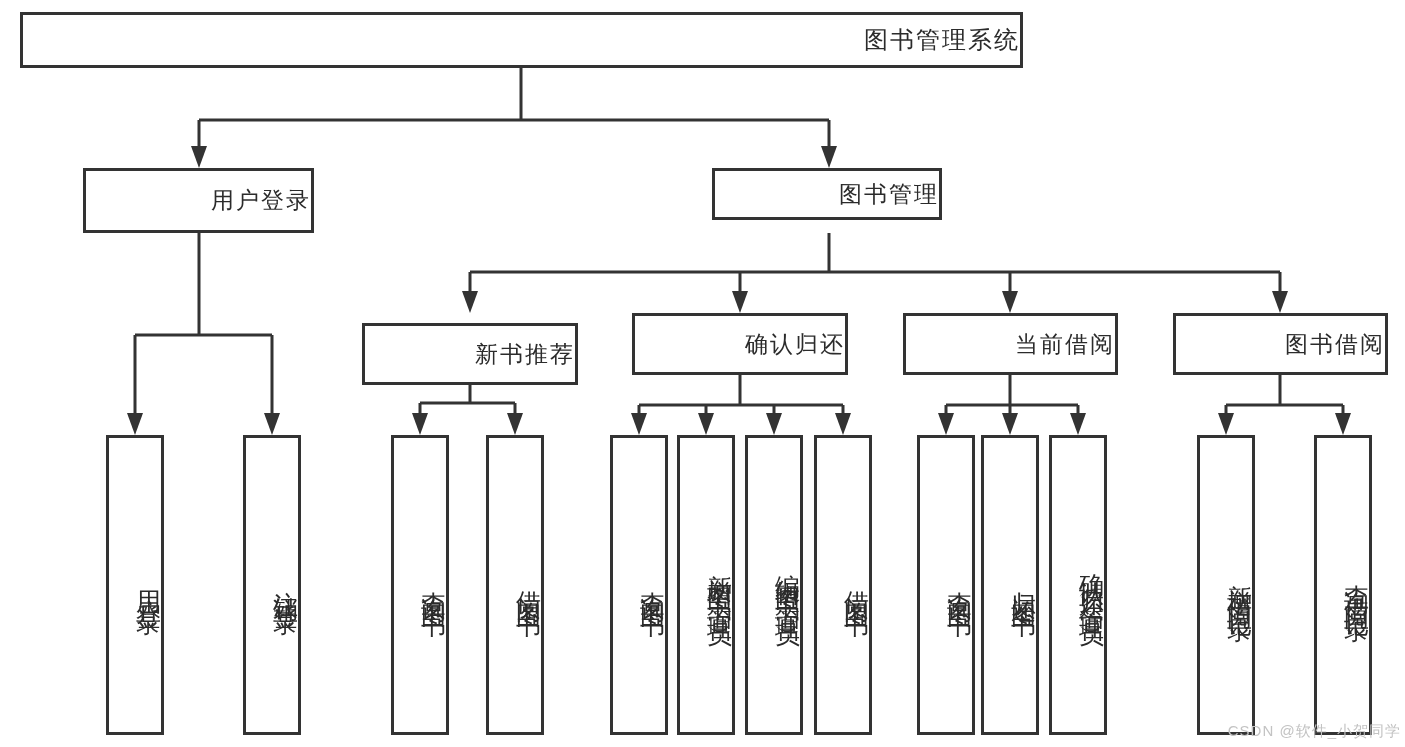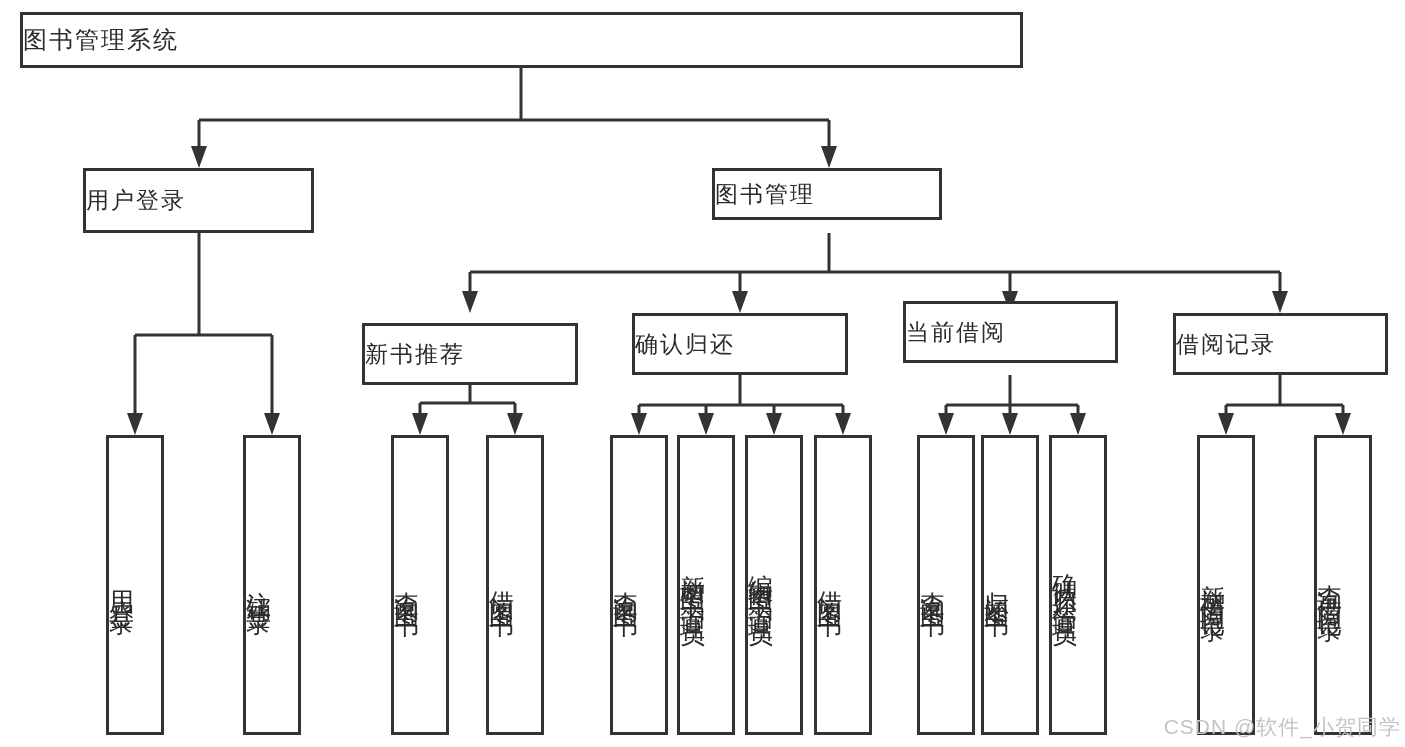--- a/index.html
+++ b/index.html
@@ -5,35 +5,35 @@
   html,body{margin:0;padding:0;}
   body{
     width:1405px;height:747px;background:#ffffff;
     font-family:"Liberation Sans","DejaVu Sans",sans-serif;
     position:relative;overflow:hidden;color:#262626;
   }
   .diagram{position:absolute;left:0;top:0;width:1405px;height:747px;}
   svg.connectors{position:absolute;left:0;top:0;z-index:1;}
   .node{
     position:absolute;background:#ffffff;border:3px solid #333333;
-    box-sizing:border-box;display:flex;align-items:center;justify-content:flex-start;
+    box-sizing:border-box;display:flex;align-items:center;justify-content:flex-end;
     z-index:2;
   }
   .node .label{
     color:#2b2b2b;letter-spacing:2px;white-space:nowrap;
   }
   .node.root .label{font-size:24px;}
   .node.branch .label{font-size:23px;}
   .node.leaf .label{
     writing-mode:vertical-rl;text-orientation:mixed;
     font-size:25px;letter-spacing:7px;line-height:1;
   }
   .watermark{
     position:absolute;right:4px;bottom:6px;z-index:3;
-    font-size:21px;color:#c3c3c3;letter-spacing:1px;white-space:nowrap;
+    font-size:15px;color:#c3c3c3;letter-spacing:1px;white-space:nowrap;
   }
 </style>
 </head>
 <body>
 
 <div class="diagram">
 
   <svg class="connectors" width="1405" height="747" viewBox="0 0 1405 747">
     <g stroke="#333333" stroke-width="3" fill="none">
 
@@ -87,25 +87,25 @@
   <div class="node branch" style="left:712px;top:168px;width:230px;height:52px">
     <span class="label">图书管理</span>
   </div>
 
   <div class="node branch" style="left:362px;top:323px;width:216px;height:62px">
     <span class="label">新书推荐</span>
   </div>
   <div class="node branch" style="left:632px;top:313px;width:216px;height:62px">
     <span class="label">确认归还</span>
   </div>
-  <div class="node branch" style="left:903px;top:301px;width:215px;height:62px">
+  <div class="node branch" style="left:903px;top:313px;width:215px;height:62px">
     <span class="label">当前借阅</span>
   </div>
   <div class="node branch" style="left:1173px;top:313px;width:215px;height:62px">
-    <span class="label">借阅记录</span>
+    <span class="label">图书借阅</span>
   </div>
 
   <div class="node leaf" style="left:106px;top:435px;width:58px;height:300px">
     <span class="label">用户登录</span>
   </div>
   <div class="node leaf" style="left:243px;top:435px;width:58px;height:300px">
     <span class="label">注销登录</span>
   </div>
   <div class="node leaf" style="left:391px;top:435px;width:58px;height:300px">
     <span class="label">查询图书</span>

